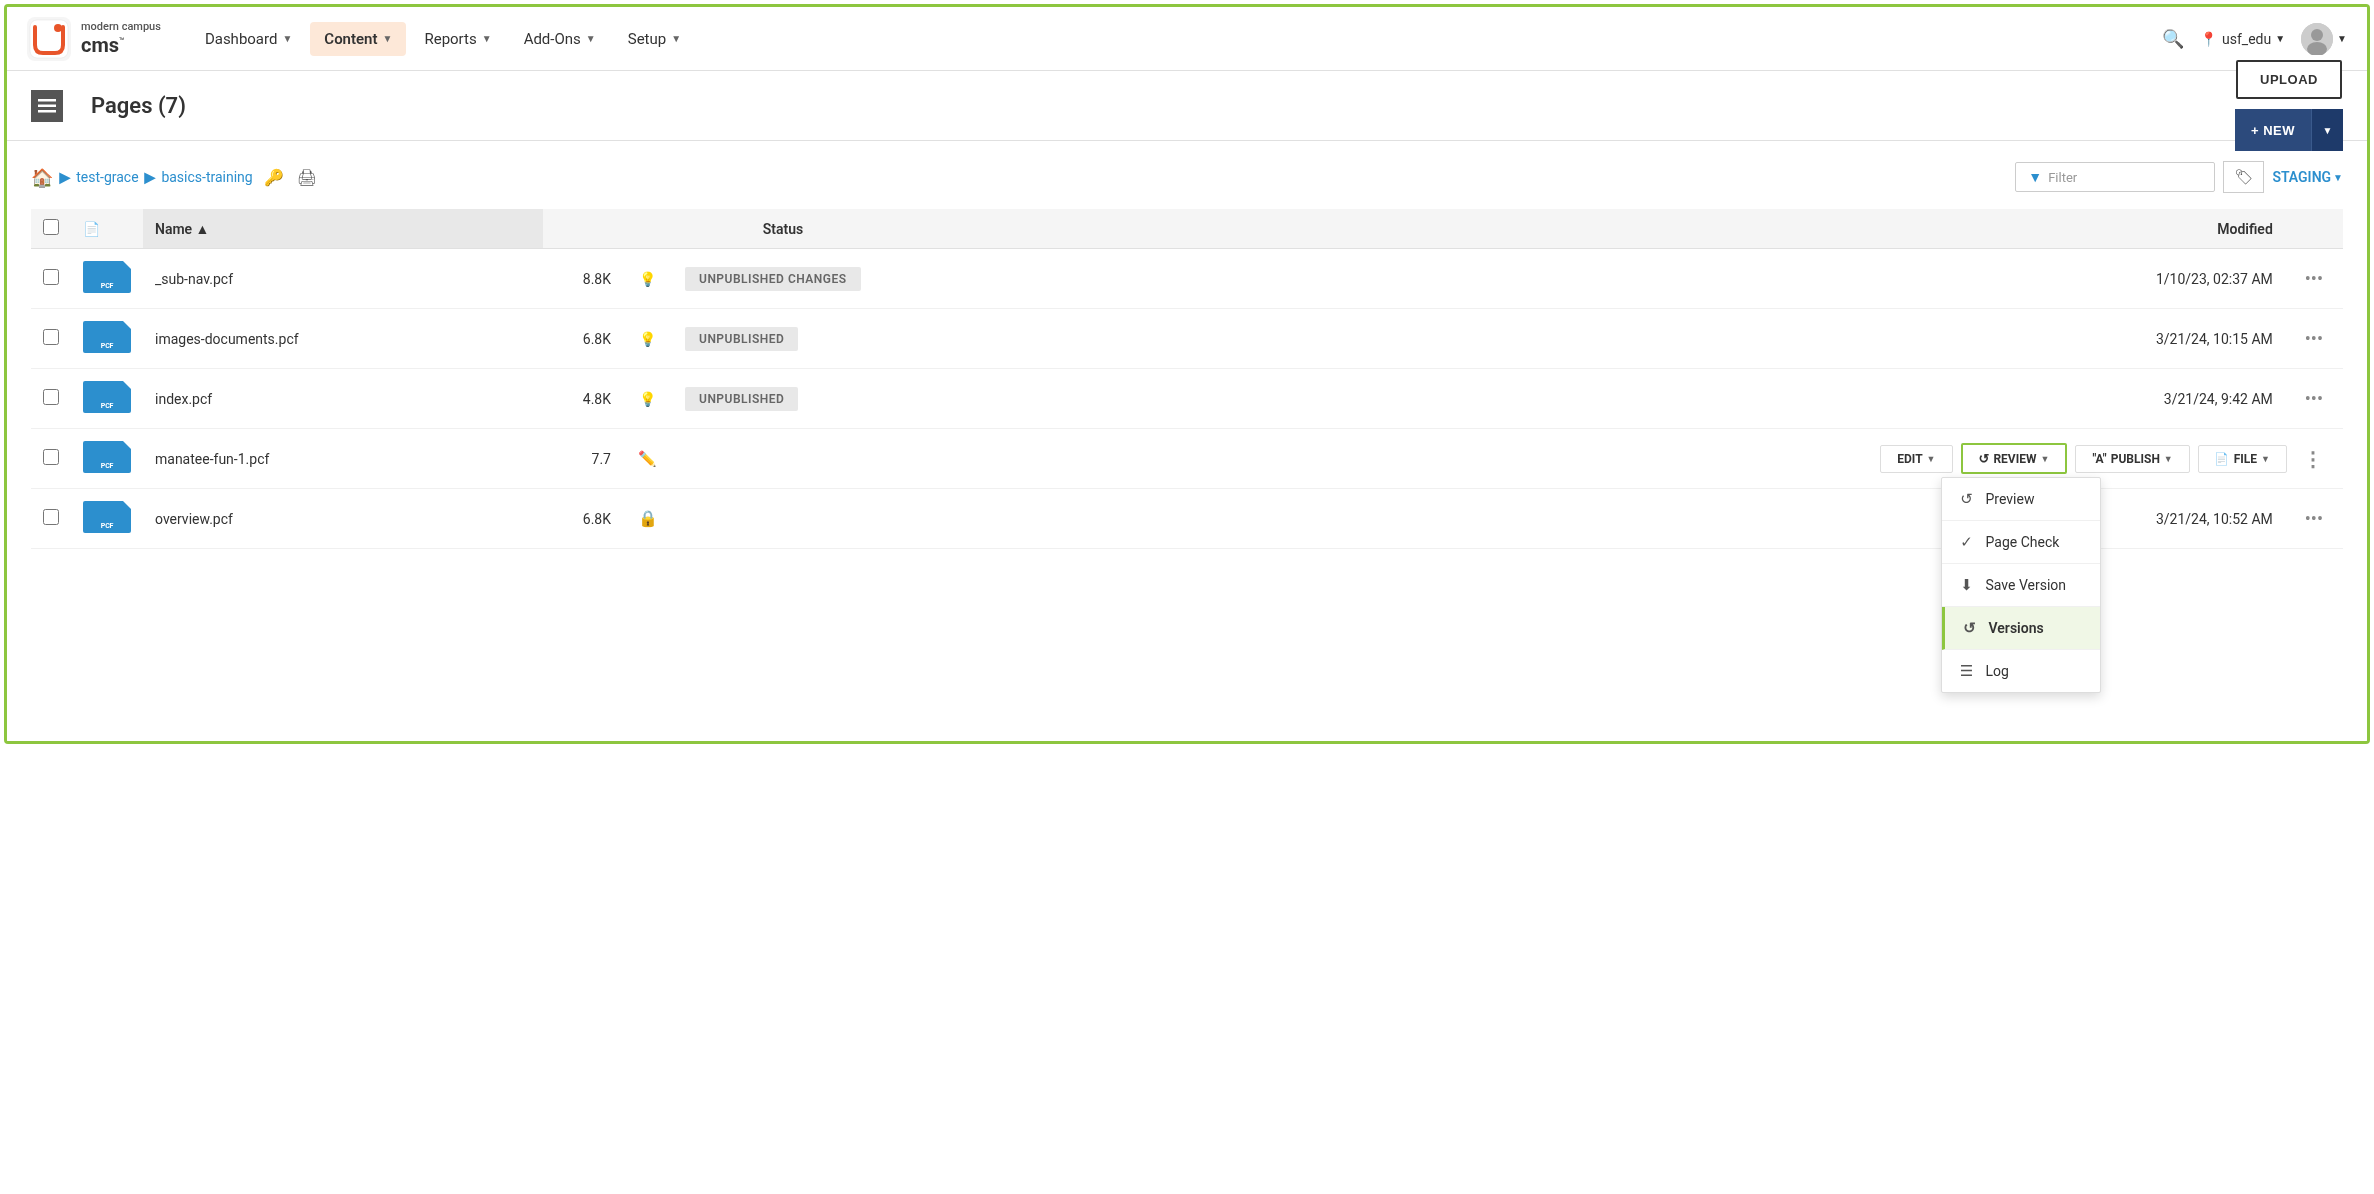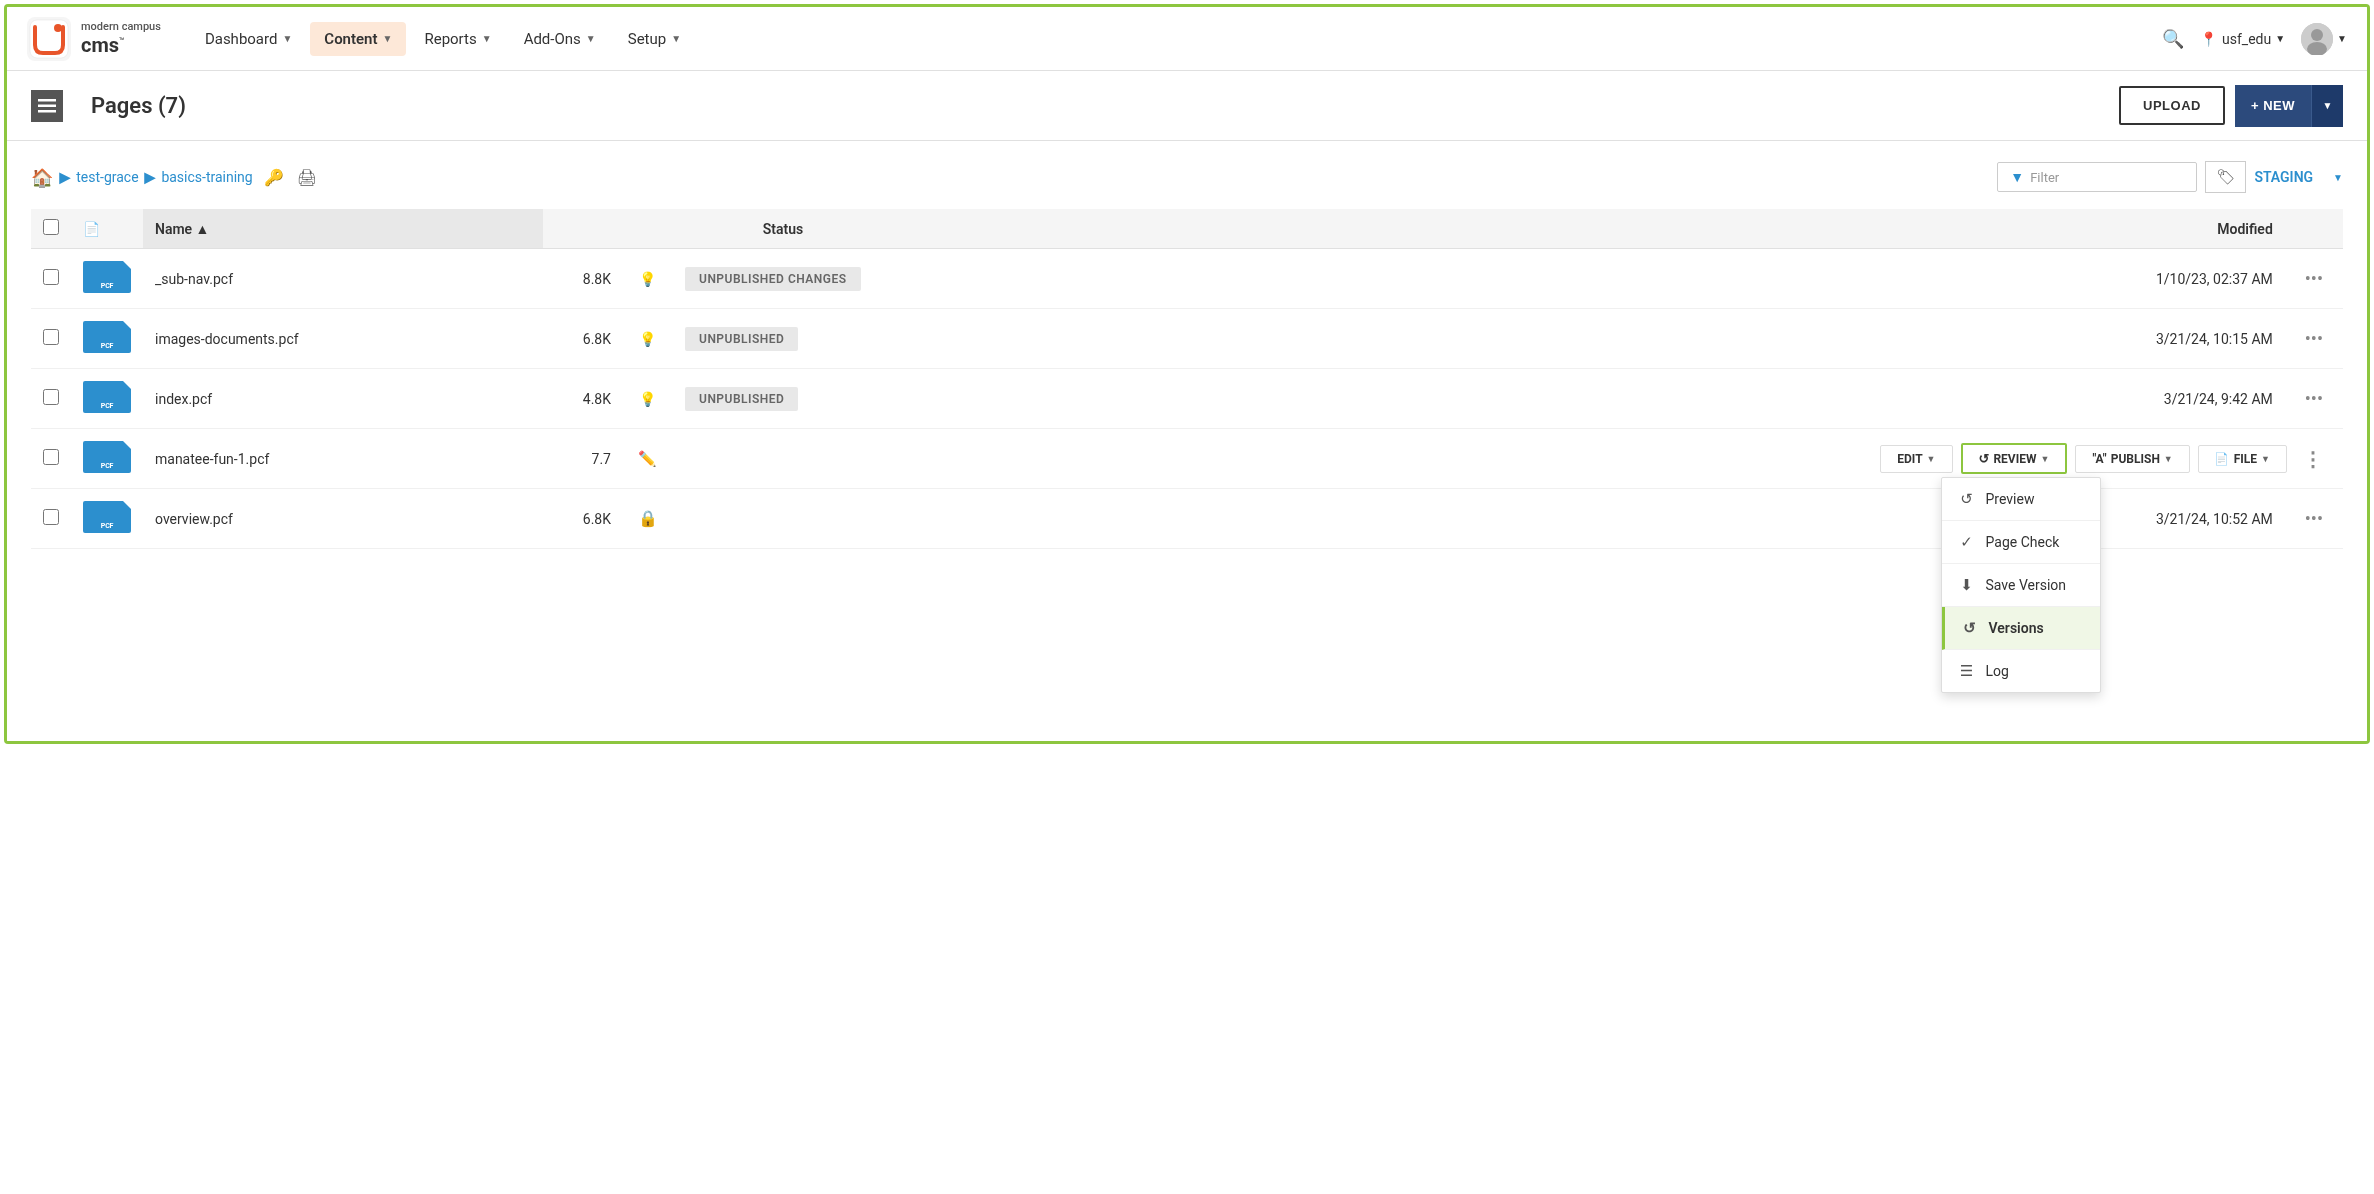--- a/index.html
+++ b/index.html
@@ -142,20 +142,21 @@
     .page-title {
       font-size: 22px;
       font-weight: 600;
       color: #333;
     }
     .header-actions {
       display: flex;
       gap: 10px;
       margin-left: auto;
       align-items: center;
+      flex-direction: column;
     }
     .btn-upload {
       padding: 10px 22px;
       border: 2px solid #333;
       background: #fff;
       color: #333;
       font-size: 13px;
       font-weight: 700;
       cursor: pointer;
       letter-spacing: 0.5px;
@@ -243,21 +244,21 @@
       padding: 6px 10px;
       border: 1px solid #ccc;
       background: #fff;
       cursor: pointer;
       font-size: 15px;
       color: #555;
     }
     .staging-btn {
       display: flex;
       align-items: center;
-      gap: 20px;
+      gap: 2px;
       color: #2c8fce;
       font-weight: 600;
       font-size: 14px;
       cursor: pointer;
     }
 
     
     .file-table {
       width: 100%;
       border-collapse: collapse;

